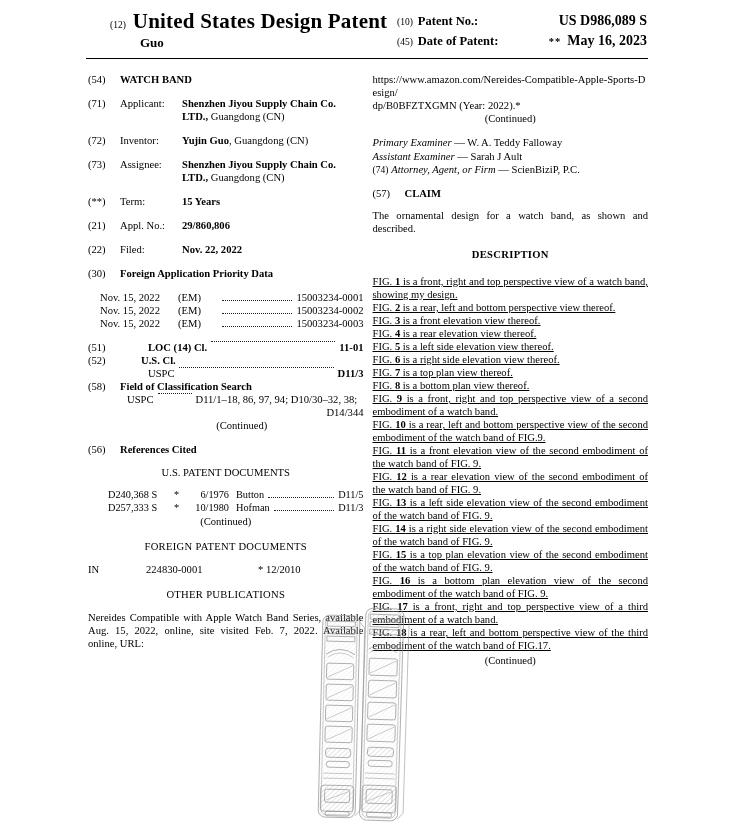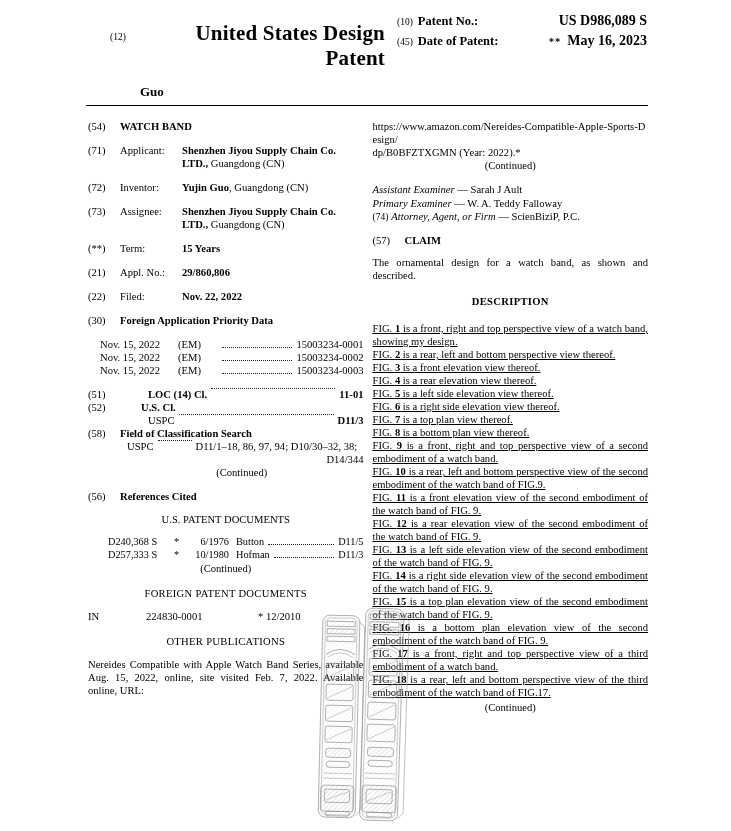--- a/index.html
+++ b/index.html
@@ -5,21 +5,21 @@
   html,body{margin:0;padding:0;background:#fff;}
   .page{
     position:relative;width:731px;height:831px;background:#fff;overflow:hidden;
     font-family:"Liberation Serif",serif;color:#000;
   }
   
   .header{display:flex;justify-content:space-between;padding:9px 84px 0 110px;}
   .h-left{flex:1;}
   .h-titlerow{display:flex;align-items:baseline;gap:7px;}
   .inid{font-size:9.5px;white-space:nowrap;}
-  .doc-title{font-size:21px;font-weight:bold;margin:12px;letter-spacing:.2px;text-align:right;}
+  .doc-title{font-size:21px;font-weight:bold;margin:0;letter-spacing:.2px;text-align:right;}
   .h-author{font-weight:bold;font-size:13px;margin-left:30px;margin-top:1px;}
   .h-right{width:250px;padding-top:4px;text-align:right;}
   .h-row{display:flex;align-items:baseline;margin-bottom:4px;}
   .h-lab{font-weight:bold;font-size:12.5px;margin-left:5px;white-space:nowrap;}
   .h-val{margin-left:auto;font-weight:bold;font-size:14px;white-space:nowrap;}
   .stars{font-size:10.5px;letter-spacing:1px;margin-right:6px;}
   .rule{border-top:1.7px solid #000;margin:5px 83px 0 86px;}
   
   .cols{display:flex;gap:9px;padding:14px 83px 0 88px;font-size:10.6px;line-height:13px;}
   .col{width:280px;}
@@ -241,22 +241,22 @@
       <div class="just">Nereides Compatible with Apple Watch Band Series, available Aug. 15, 2022, online, site visited Feb. 7, 2022. Available online, URL:</div>
     </div>
 
     <div class="col">
 
       <div class="urlline">https://www.amazon.com/Nereides-Compatible-Apple-Sports-Design/</div>
       <div class="urlline">dp/B0BFZTXGMN (Year: 2022).*</div>
       <div class="cont" style="margin-top:0;">(Continued)</div>
 
       <div class="exam">
+        <div><i>Primary Examiner</i> <span>— W. A. Teddy Falloway</span></div>
         <div><i>Assistant Examiner</i> <span>— Sarah J Ault</span></div>
-        <div><i>Primary Examiner</i> <span>— W. A. Teddy Falloway</span></div>
         <div><span class="inid2">(74)</span><i>Attorney, Agent, or Firm</i> <span>— ScienBiziP, P.C.</span></div>
       </div>
 
       <div class="claim-head">
         <span class="code">(57)</span>
         <span class="heading">CLAIM</span>
       </div>
       <div class="just">The ornamental design for a watch band, as shown and described.</div>
 
       <div class="desc-head">DESCRIPTION</div>

